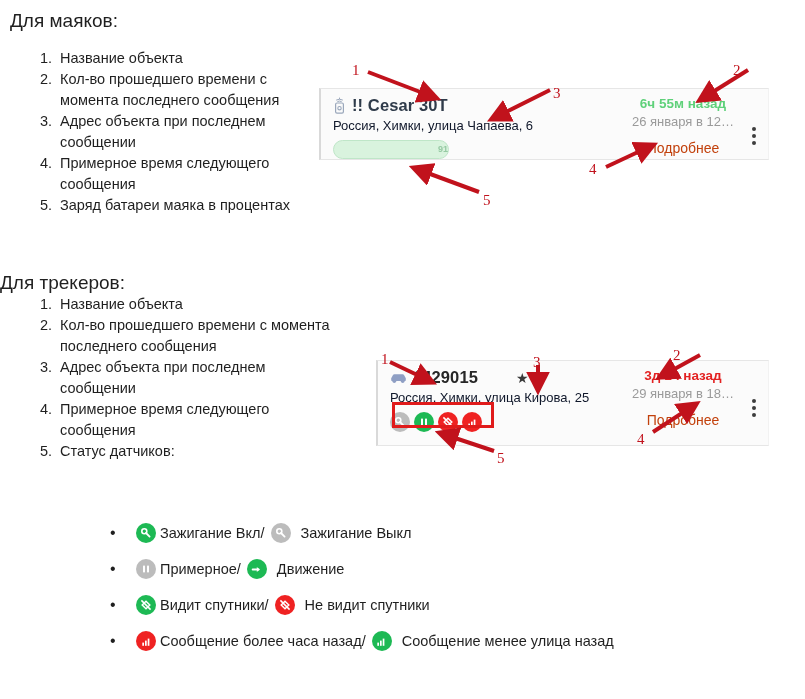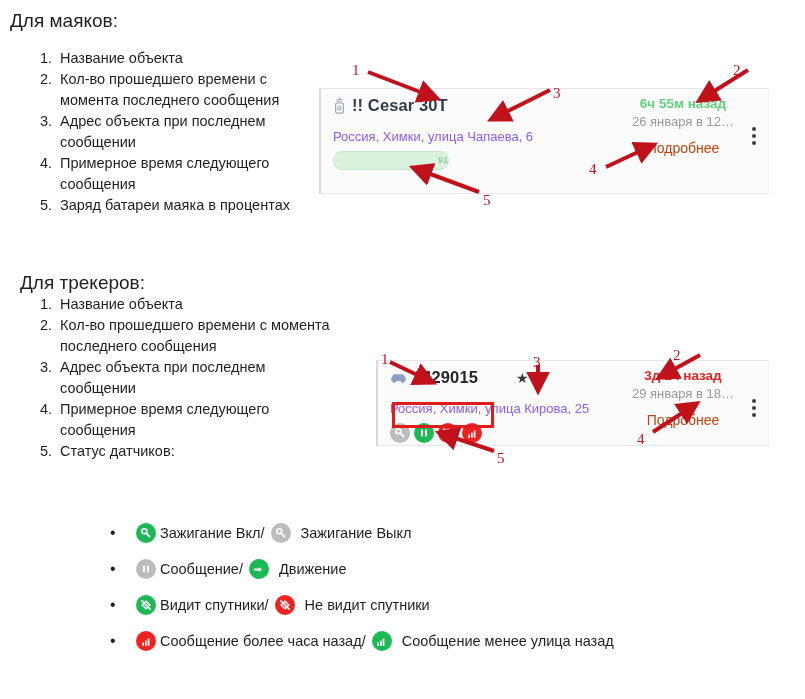--- a/index.html
+++ b/index.html
@@ -58,23 +58,23 @@
   .title-row { display: flex; align-items: center; gap: 6px; }
   .obj-title {
     font-size: 16.5px;
     font-weight: bold;
     color: #2f3b4a;
     letter-spacing: 0.1px;
     white-space: nowrap;
   }
   .obj-title.plain { color: #262626; }
   .addr {
-    margin-top: 14px;
+    margin-top: 3px;
     font-size: 13px;
-    color: #8b5cf6;
+    color: #0f172a;
     white-space: nowrap;
   }
   .ago {
     font-size: 13.5px;
     font-weight: bold;
     white-space: nowrap;
   }
   .ago.green { color: #5fd17a; }
   .ago.red { color: #e32222; }
   .when {
@@ -182,31 +182,31 @@
   <div class="section-head" style="left:10px; top:10px;">Для маяков:</div>
 
   <ul class="olist" id="list-beacons" style="left:18px; top:48px; width:300px;">
     <li><span class="num">1.</span><span>Название объекта</span></li>
     <li><span class="num">2.</span><span>Кол-во прошедшего времени с момента последнего сообщения</span></li>
     <li><span class="num">3.</span><span>Адрес объекта при последнем сообщении</span></li>
     <li><span class="num">4.</span><span>Примерное время следующего сообщения</span></li>
     <li><span class="num">5.</span><span>Заряд батареи маяка в процентах</span></li>
   </ul>
 
-  <div class="section-head" style="left:20px; top:272px;text-align:right;">Для трекеров:</div>
+  <div class="section-head" style="left:0; top:272px;text-align:right;">Для трекеров:</div>
 
   <ul class="olist" id="list-trackers" style="left:18px; top:294px; width:320px;">
     <li><span class="num">1.</span><span>Название объекта</span></li>
     <li><span class="num">2.</span><span>Кол-во прошедшего времени с момента последнего сообщения</span></li>
     <li><span class="num">3.</span><span>Адрес объекта при последнем сообщении</span></li>
     <li><span class="num">4.</span><span>Примерное время следующего сообщения</span></li>
     <li><span class="num">5.</span><span>Статус датчиков:</span></li>
   </ul>
 
-  <div class="card" style="left:319px; top:88px; width:450px; height:106px;">
+  <div class="card" style="left:319px; top:88px; width:450px; height:72px;">
     <div class="card-inner">
 
       <div class="card-left">
         <div class="title-row">
           <span>
             <svg class="beacon-ico" viewBox="0 0 13 17">
               <path d="M6.5 0.6 L6.5 2.2" stroke="#9aa7bb" stroke-width="1" fill="none"></path>
               <path d="M3.2 3.1 Q6.5 1.3 9.8 3.1" stroke="#9aa7bb" stroke-width="1" fill="none"></path>
               <path d="M4.4 4.6 Q6.5 3.5 8.6 4.6" stroke="#9aa7bb" stroke-width="1" fill="none"></path>
               <rect x="2.6" y="6.0" width="7.8" height="10.2" rx="1.4" fill="none" stroke="#9aa7bb" stroke-width="1.2"></rect>
@@ -357,21 +357,21 @@
     </div>
 
     <div class="legend-row">
       <span class="bullet">•</span>
       <span class="badge gray legend-ico">
         <svg width="10" height="10" viewBox="0 0 10 10">
             <rect x="2" y="1.6" width="2" height="6.8" rx="0.7" fill="#ffffff"></rect>
             <rect x="6" y="1.6" width="2" height="6.8" rx="0.7" fill="#ffffff"></rect>
           </svg>
       </span>
-      <span class="legend-txt">Сообщение/</span>
+      <span class="legend-txt">Примерное/</span>
       <span class="badge green legend-ico" style="margin-left:6px;">
         <svg width="11" height="11" viewBox="0 0 11 11">
             <path d="M1.6 5.5 L7.6 5.5" stroke="#ffffff" stroke-width="1.8" stroke-linecap="round"></path>
             <path d="M5.8 2.9 L8.8 5.5 L5.8 8.1 Z" fill="#ffffff"></path>
           </svg>
       </span>
       <span class="legend-txt gapl">Движение</span>
     </div>
 
     <div class="legend-row">

